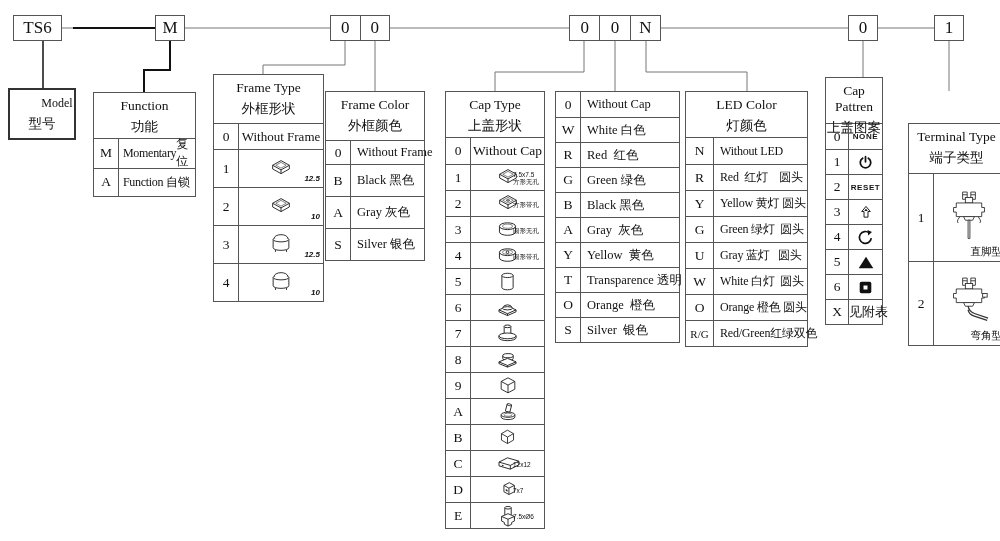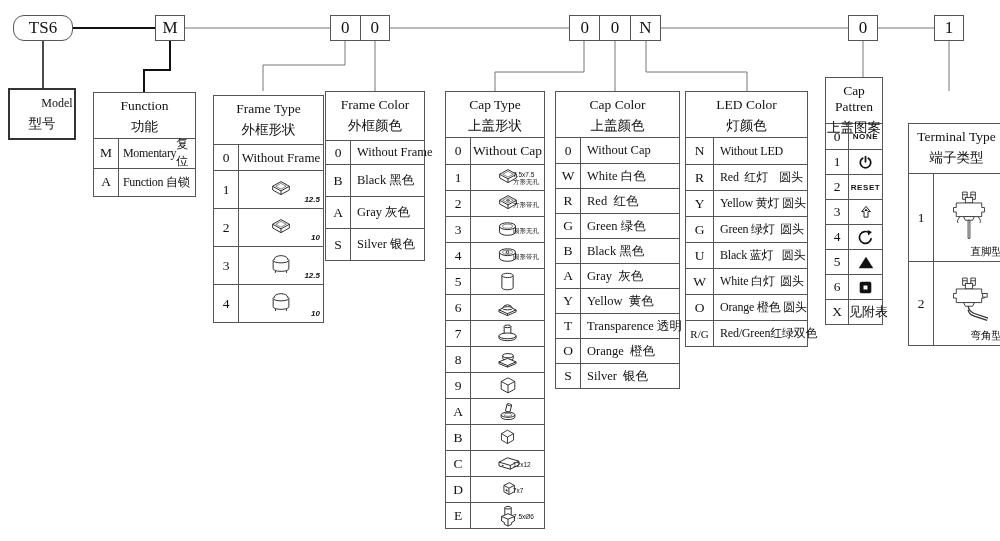--- a/index.html
+++ b/index.html
@@ -76,21 +76,21 @@
       <polyline points="863,41 863,91"></polyline>
       <polyline points="949,41 949,91"></polyline>
     </g>
     <g fill="none" stroke="#111">
       <polyline points="73,28 155,28" stroke-width="2"></polyline>
       <polyline points="43,41 43,88" stroke-width="1.5"></polyline>
       <polyline points="170,41 170,70 144,70 144,92" stroke-width="2"></polyline>
     </g>
   </svg>
 
-  <div class="cbox" style="left:13px;width:60px;border-radius:11px;">
+  <div class="cbox" style="left:13px;width:49px;">
     <div class="cbox-cell">TS6</div>
   </div>
   <div class="cbox" style="left:155px;width:30px;">
     <div class="cbox-cell">M</div>
   </div>
   <div class="cbox" style="left:330px;width:60px;">
     <div class="cbox-cell">0</div>
     <div class="cbox-cell">0</div>
   </div>
   <div class="cbox" style="left:569px;width:92px;">
@@ -126,21 +126,21 @@
         <div class="trow">
           <div class="code">A</div>
           <div class="content">
             <span class="rtext-en">Function</span>
             <span class="rtext-zh">自锁</span>
           </div>
         </div>
       </div>
   </div>
 
-  <div class="tbl tbl-frame-type" style="left:213px;top:95px;width:111px;--cw:25px;">
+  <div class="tbl tbl-frame-type" style="left:213px;top:74px;width:111px;--cw:25px;">
     <div class="thead">
       <div class="t1">Frame Type</div>
       <div class="t2">外框形状</div>
     </div>
     <div class="tbody">
         <div class="trow">
           <div class="code">0</div>
           <div class="content">
             <span class="rtext">Without Frame</span>
           </div>
@@ -464,24 +464,20 @@
                 </g>
               </svg>
             </span>
             <span class="note">7.5xØ6</span>
           </div>
         </div>
       </div>
   </div>
 
   <div class="tbl tbl-cap-color" style="left:555px;top:91px;width:125px;--cw:25px;">
-    <div class="thead">
-      <div class="t1">Cap Color</div>
-      <div class="t2">上盖颜色</div>
-    </div>
     <div class="tbody">
         <div class="trow">
           <div class="code">0</div>
           <div class="content">
             <span class="rtext">Without Cap</span>
           </div>
         </div>
         <div class="trow">
           <div class="code">W</div>
           <div class="content">
@@ -565,21 +561,21 @@
         </div>
         <div class="trow">
           <div class="code">G</div>
           <div class="content">
             <span class="rtext">Green 绿灯  圆头</span>
           </div>
         </div>
         <div class="trow">
           <div class="code">U</div>
           <div class="content">
-            <span class="rtext">Black 蓝灯   圆头</span>
+            <span class="rtext">Gray 蓝灯   圆头</span>
           </div>
         </div>
         <div class="trow">
           <div class="code">W</div>
           <div class="content">
             <span class="rtext">White 白灯  圆头</span>
           </div>
         </div>
         <div class="trow">
           <div class="code">O</div>

